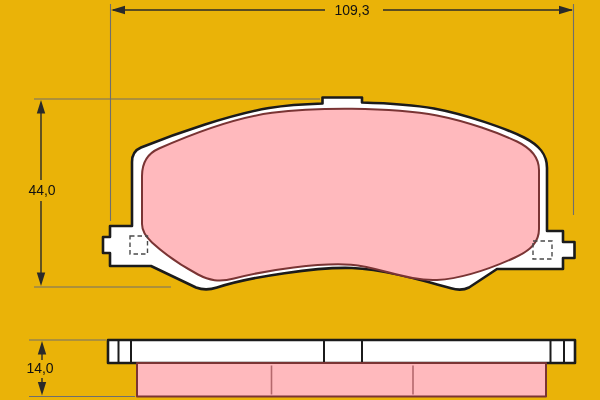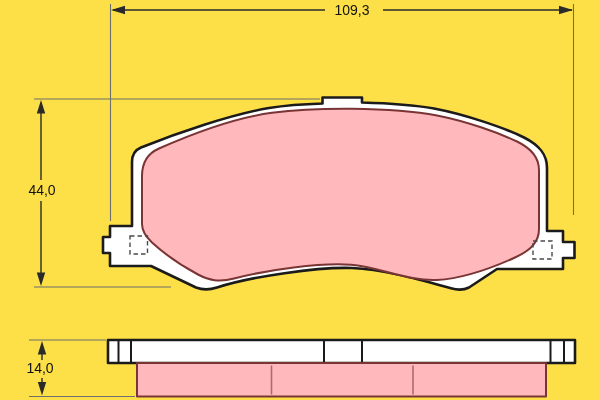--- a/index.html
+++ b/index.html
@@ -1,16 +1,16 @@
 <!DOCTYPE html>
 <html><head>
 <meta charset="utf-8">
 <style>
   html,body{margin:0;padding:0;background:#fff;}
-  .canvas{width:600px;height:400px;position:relative;background:#fde047;overflow:hidden;
+  .canvas{width:600px;height:400px;position:relative;background:#eab308;overflow:hidden;
           font-family:"Liberation Sans",sans-serif;}
   svg{position:absolute;left:0;top:0;}
   .plate{fill:#ffffff;stroke:#1b1b1b;stroke-width:2.6;stroke-linejoin:round;}
   .friction{stroke:#7a3434;stroke-width:2;stroke-linejoin:round;}
   .hole{fill:none;stroke:#4a4a4a;stroke-width:1.4;stroke-dasharray:4.5 3;}
   .dimline{stroke:#2a2a2a;stroke-width:1.4;}
   .extline{stroke:#6e6e6e;stroke-width:1.1;}
   .arrow{fill:#2a2a2a;stroke:none;}
   .dim-text{font:14px "Liberation Sans",sans-serif;fill:#111;}
   .tabline{stroke:#1b1b1b;stroke-width:2;}

